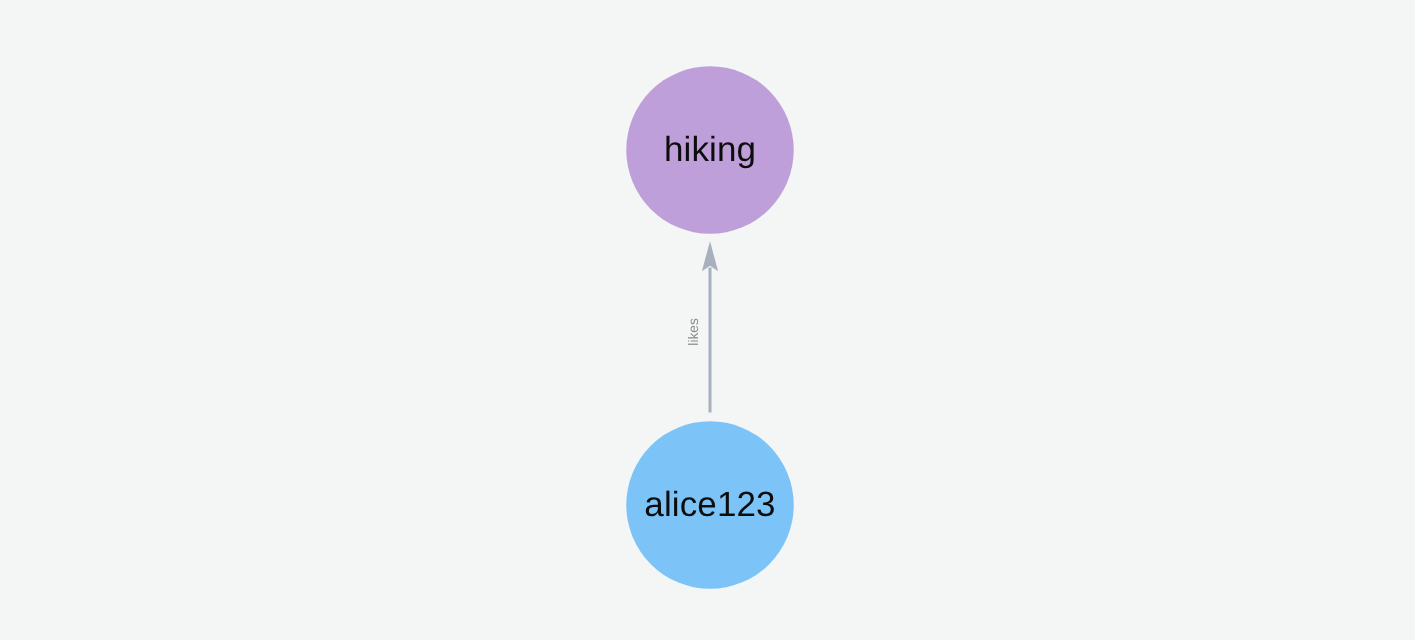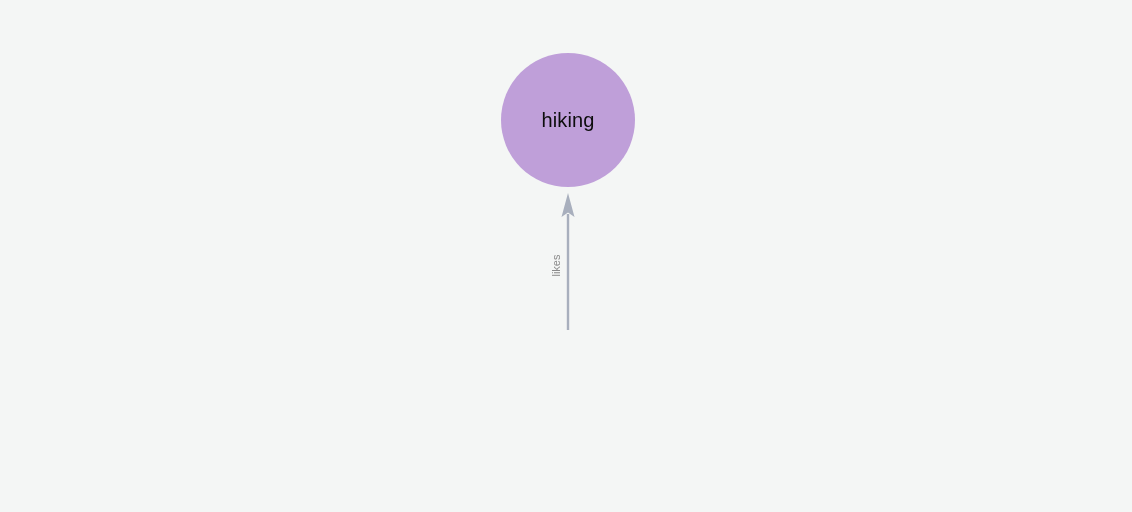--- a/index.html
+++ b/index.html
@@ -31,21 +31,21 @@
   .node-circle {
     position: absolute;
     border-radius: 50%;
     display: flex;
     align-items: center;
     justify-content: center;
     box-sizing: border-box;
   }
   .node-label {
     font-family: "Liberation Sans", sans-serif;
-    font-size: 20px;
+    font-size: 28px;
     color: #0d0d0d;
     line-height: 1;
     letter-spacing: 0.1px;
     user-select: none;
     white-space: nowrap;
   }
   #node-hiking {
     left: 501px;
     top: 53px;
     width: 134px;
@@ -88,14 +88,17 @@
       <polygon points="568,193 574.5,217 568,212.5 561.5,217" fill="#a8afbd"></polygon>
     </g>
   </svg>
 
   <div class="edge-label" id="edge-label-likes">likes</div>
 
   <div class="node-circle" id="node-hiking">
     <span class="node-label">hiking</span>
   </div>
 
+  <div class="node-circle" id="node-alice123">
+    <span class="node-label">alice123</span>
+  </div>
 
 </div>
 
 </body></html>

